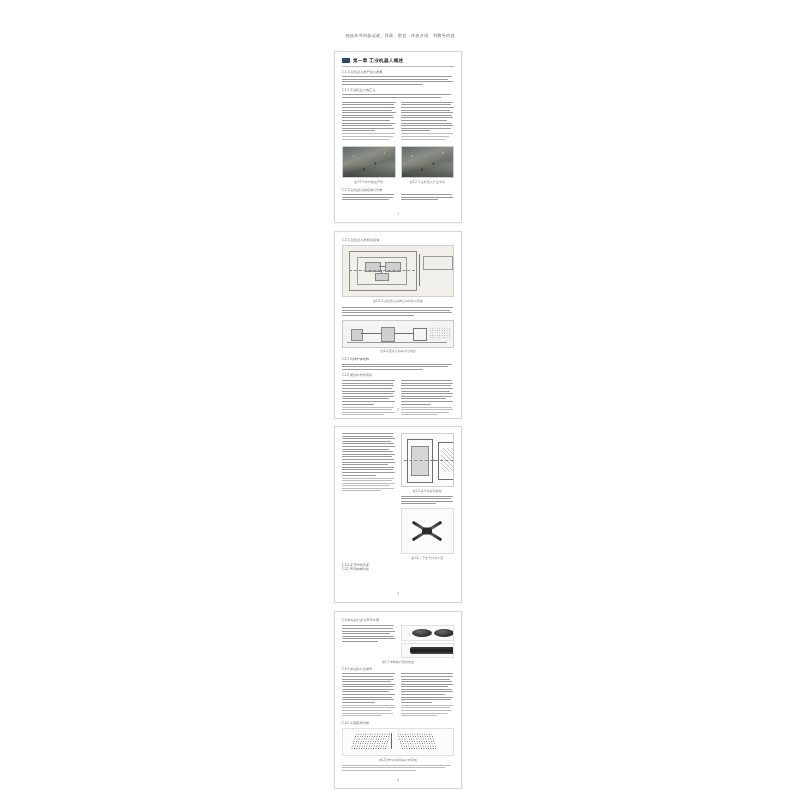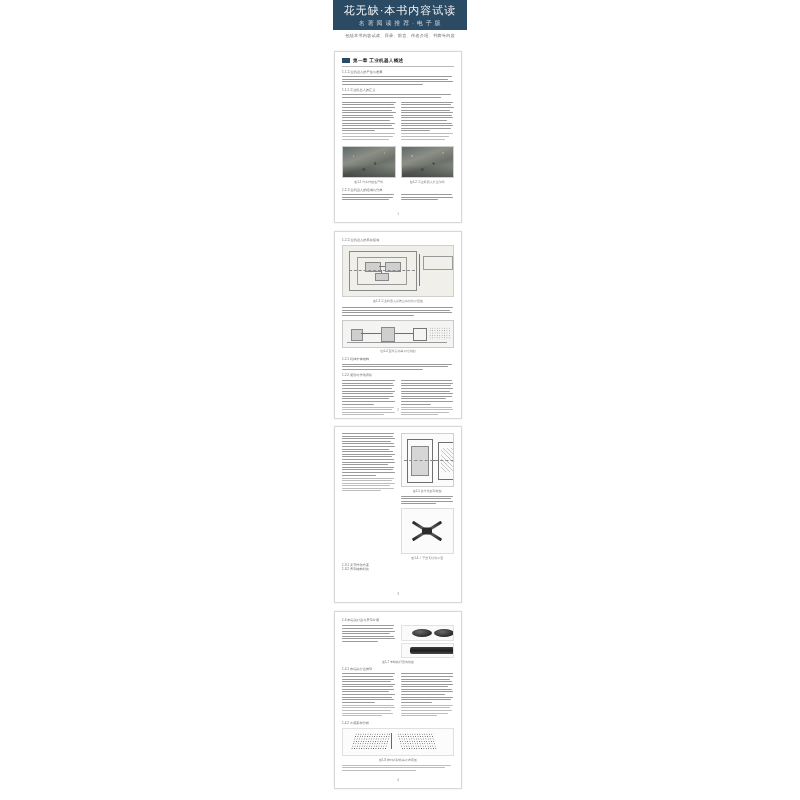--- a/index.html
+++ b/index.html
@@ -227,24 +227,20 @@
   .dotmatrix {
     background-image: radial-gradient(circle, #4a4a4a 0 0.6px, transparent 0.7px);
     background-size: 2.4px 2.4px;
   }
 </style>
 </head>
 <body>
 
 <div id="app">
 
-  <div class="header-banner">
-    <div class="header-title">花无缺·本书内容试读</div>
-    <div class="header-sub">名 著  阅 读 推 荐 ·  电 子 版</div>
-  </div>
   <div class="header-caption">包括本书内容试读、目录、前言、作者介绍、书摘等内容</div>
 
   <div class="page" id="page-1">
     <div class="page-inner">
 
       <div class="doc-title-row">
         <div class="doc-title-mark"></div>
         <div class="doc-title-text">第一章 工业机器人概述</div>
       </div>
       <div class="rule"></div>

